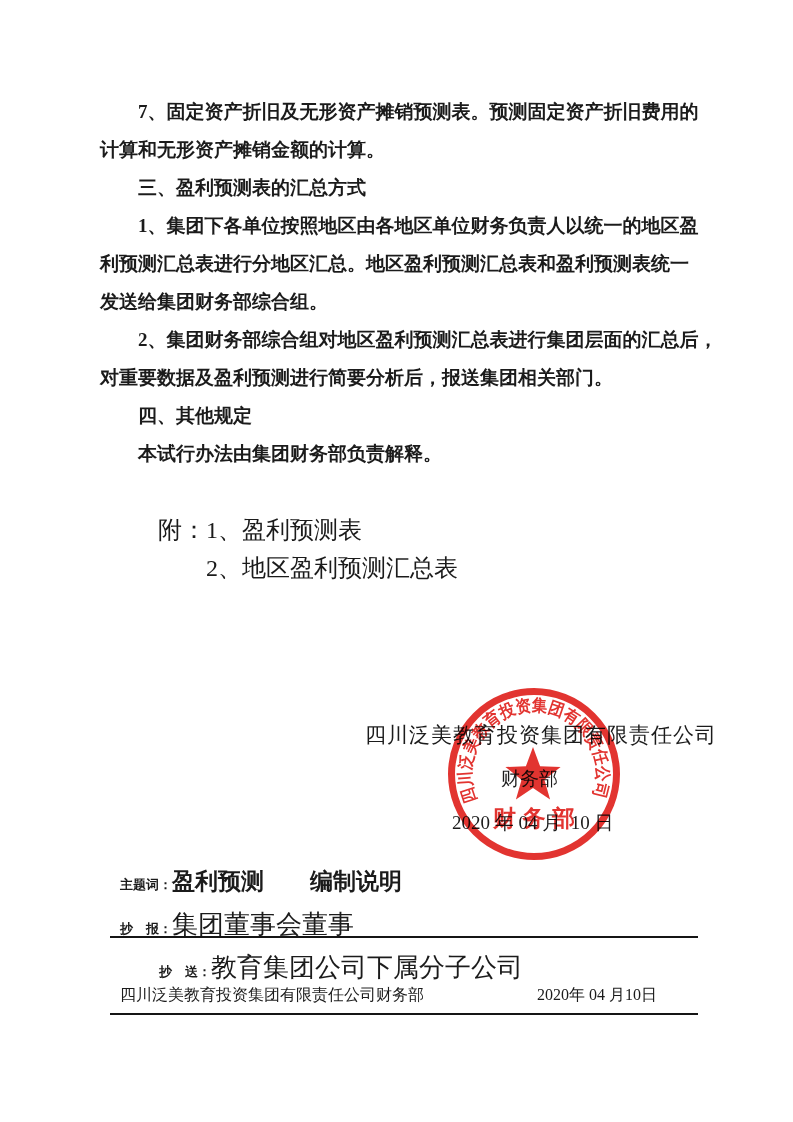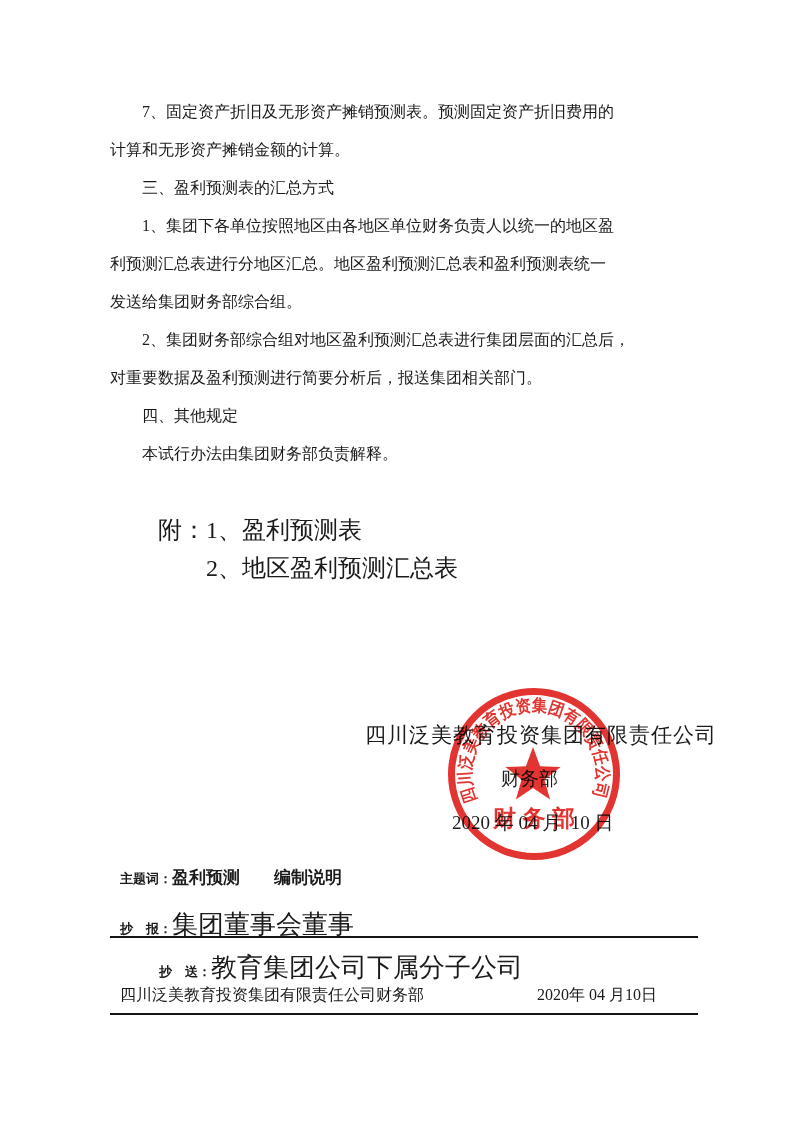--- a/index.html
+++ b/index.html
@@ -6,43 +6,43 @@
   .page{
     position:relative;
     width:793px;height:1122px;
     background:#ffffff;
     font-family:"Liberation Serif","DejaVu Serif",serif;
     color:#1b1b1b;
     overflow:hidden;
   }
   
   .body-text{
-    position:absolute;left:110px;top:93px;width:640px;
-    font-size:16px;line-height:38px;
+    position:absolute;left:100px;top:93px;width:640px;
+    font-size:19px;line-height:38px;font-weight:bold;
   }
   .doc-line{white-space:pre;height:38px;}
   .attachments{
     position:absolute;left:110px;top:511px;width:640px;
     font-size:24px;line-height:38px;
   }
   
   .sig-company{position:absolute;left:365px;top:721px;font-size:21px;letter-spacing:1px;white-space:pre;z-index:2;}
   .sig-dept{position:absolute;left:501px;top:766px;font-size:19px;white-space:pre;z-index:2;}
   .sig-date{position:absolute;left:452px;top:810px;font-size:19px;white-space:pre;z-index:2;}
   
   .stamp{
     position:absolute;left:434px;top:674px;width:200px;height:200px;
     mix-blend-mode:multiply;opacity:.93;z-index:3;pointer-events:none;
   }
   .stamp .ring-text{font-family:"Liberation Sans","DejaVu Sans",sans-serif;font-weight:bold;}
   .stamp .dept-text{font-family:"Liberation Sans","DejaVu Sans",sans-serif;font-weight:bold;}
   
   .footer-row{position:absolute;left:120px;white-space:pre;}
   .f-label{font-family:"Liberation Sans","DejaVu Sans",sans-serif;font-weight:bold;font-size:13px;}
-  .f-value-bold{font-family:"Liberation Sans","DejaVu Sans",sans-serif;font-weight:bold;font-size:17px;text-align:right;}
+  .f-value-bold{font-family:"Liberation Sans","DejaVu Sans",sans-serif;font-weight:bold;font-size:23px;text-align:right;}
   .f-value{font-size:26px;}
   .rule{position:absolute;left:110px;width:588px;height:0;border-top:2.5px solid #151515;}
   .issuer-row{
     position:absolute;left:120px;top:985px;width:537px;
     display:flex;justify-content:space-between;
     font-size:16px;white-space:pre;
   }
 </style>
 </head>
 <body>

